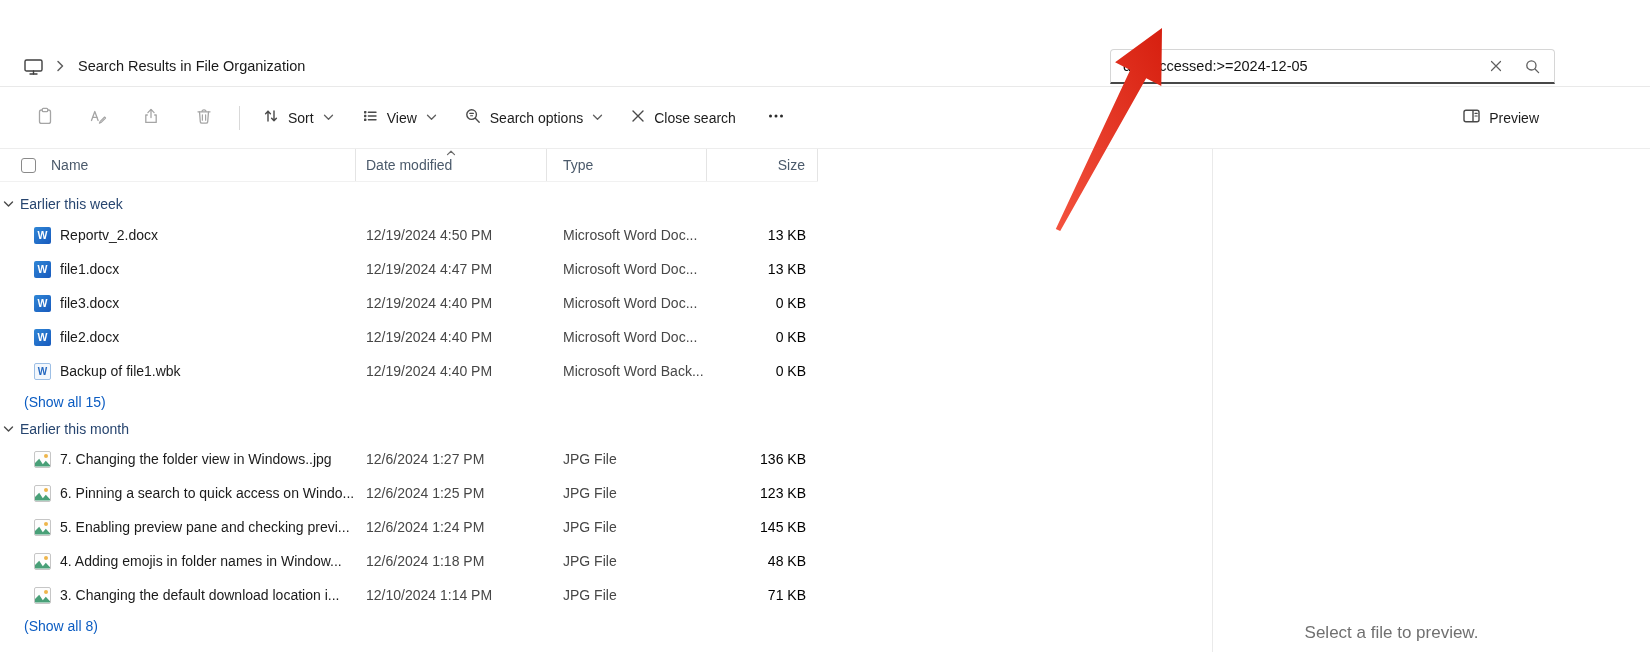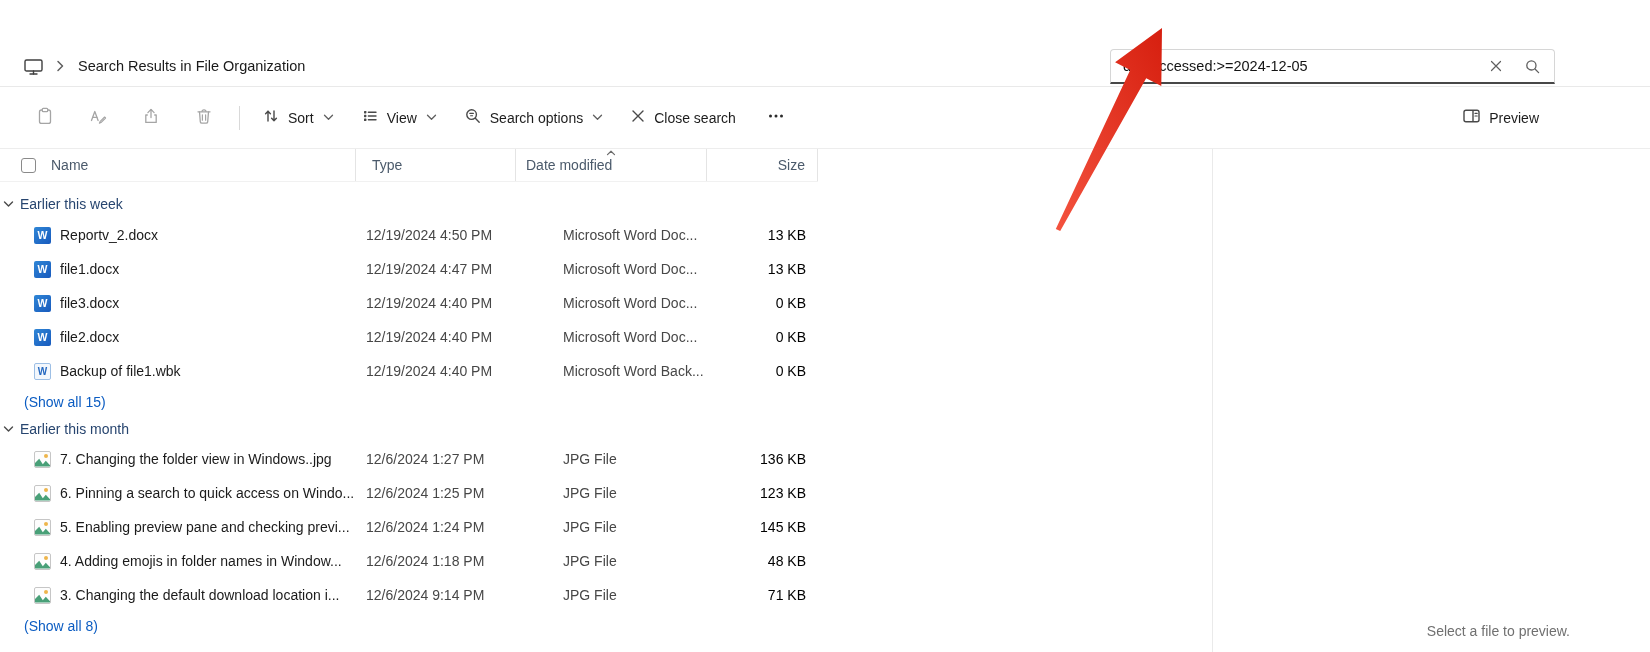--- a/index.html
+++ b/index.html
@@ -31,22 +31,22 @@
     border-radius:4px; color:#1c1c1c; white-space:nowrap; }
   .tbtn.icon-only { padding:9px 16px; }
   .tb-sep { width:1px; height:24px; background:#d9d9d9; margin:0 10px 0 7px; flex:none; }
   .tb-right { margin-left:auto; margin-right:96px; display:flex; align-items:center; }
   .chev-dn { display:flex; align-items:center; margin-left:1px; }
 
   
   .content { display:flex; height:549px; }
   .list-area { width:1213px; border-right:1px solid #eaeaea; overflow:hidden; }
   .preview-area { flex:1; position:relative; }
-  .preview-msg { position:absolute; top:474px; left:0; right:80px; text-align:right;
-    color:#707070; font-size:14px; }
+  .preview-msg { position:absolute; top:474px; left:0; right:80px; text-align:center;
+    color:#707070; font-size:17px; }
 
   
   .colheaders { display:flex; height:33px; width:818px; border-bottom:1px solid #f1f1f1;justify-content:flex-end; }
   .hcell { height:100%; display:flex; align-items:center; border-right:1px solid #e4e4e4;
     color:#4b5a6b; font-size:14px; position:relative; }
   .hcell.hname { width:356px; padding-left:21px; gap:15px; }
   .hcell.hdate { width:191px; padding-left:10px; }
   .hcell.htype { width:160px; padding-left:16px; }
   .hcell.hsize { width:111px; justify-content:flex-end; padding-right:12px; }
   .hdr-check { width:15px; height:15px; border:1px solid #8a8a8a; border-radius:3px; background:#fff; flex:none; }
@@ -241,30 +241,30 @@
 </div>
 
 <div class="content">
   <div class="list-area">
 
     <div class="colheaders">
       <div class="hcell hname">
         <span class="hdr-check"></span>
         <span>Name</span>
       </div>
-      <div class="hcell htype">
-        <span>Type</span>
-      </div>
       <div class="hcell hdate">
         <span class="sort-asc">
           <svg width="10" height="6" viewBox="0 0 10 6">
               <path d="M1.5 4.6 L5 1.2 L8.5 4.6" fill="none" stroke="#6a6a6a" stroke-width="1.2" stroke-linecap="round" stroke-linejoin="round"></path>
             </svg>
         </span>
         <span>Date modified</span>
+      </div>
+      <div class="hcell htype">
+        <span>Type</span>
       </div>
       <div class="hcell hsize">
         <span>Size</span>
       </div>
     </div>
 
     <div class="group g1">
       <div class="group-header">
         <span class="gchev">
           <svg width="11" height="8" viewBox="0 0 11 8">
@@ -366,21 +366,21 @@
           </div>
         <div class="c-date">12/6/2024 1:18 PM</div>
         <div class="c-type">JPG File</div>
         <div class="c-size">48 KB</div>
       </div>
       <div class="frow">
         <div class="c-name">
             <span class="fi jpg"></span>
             <span class="fname">3. Changing the default download location i...</span>
           </div>
-        <div class="c-date">12/6/2024 9:14 PM</div>
+        <div class="c-date">12/10/2024 1:14 PM</div>
         <div class="c-type">JPG File</div>
         <div class="c-size">71 KB</div>
       </div>
       <div class="show-all">(Show all 8)</div>
     </div>
 
   </div>
 
   <div class="preview-area">
     <div class="preview-msg">Select a file to preview.</div>

